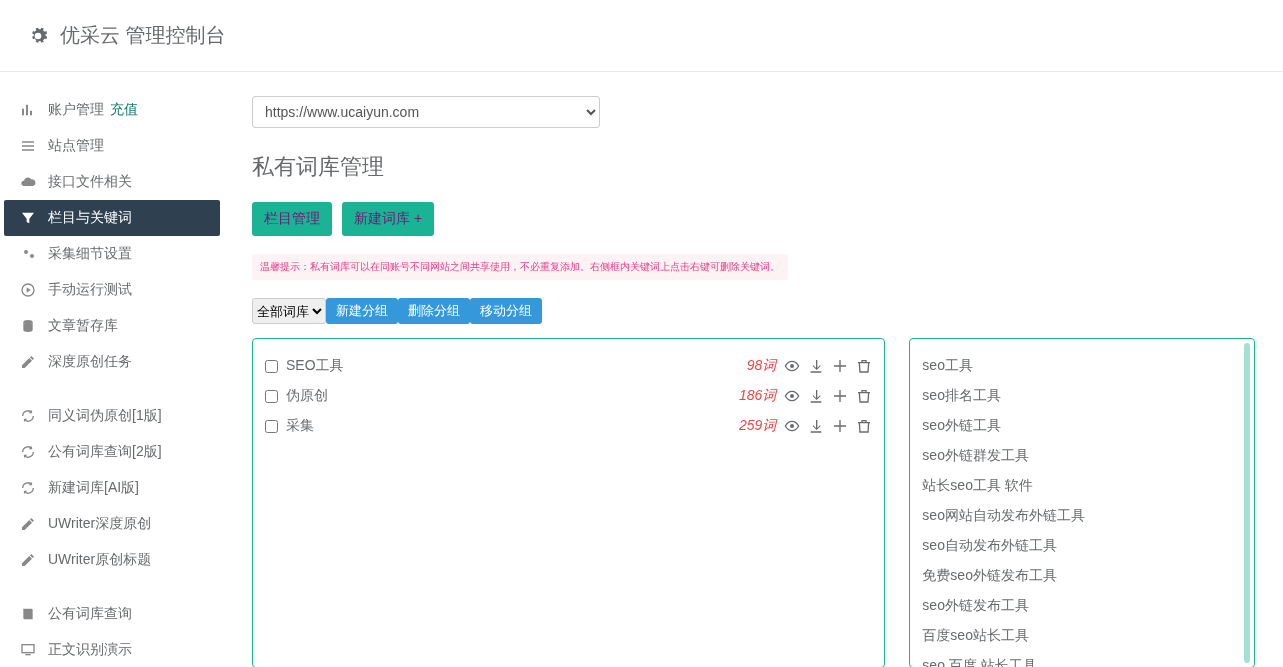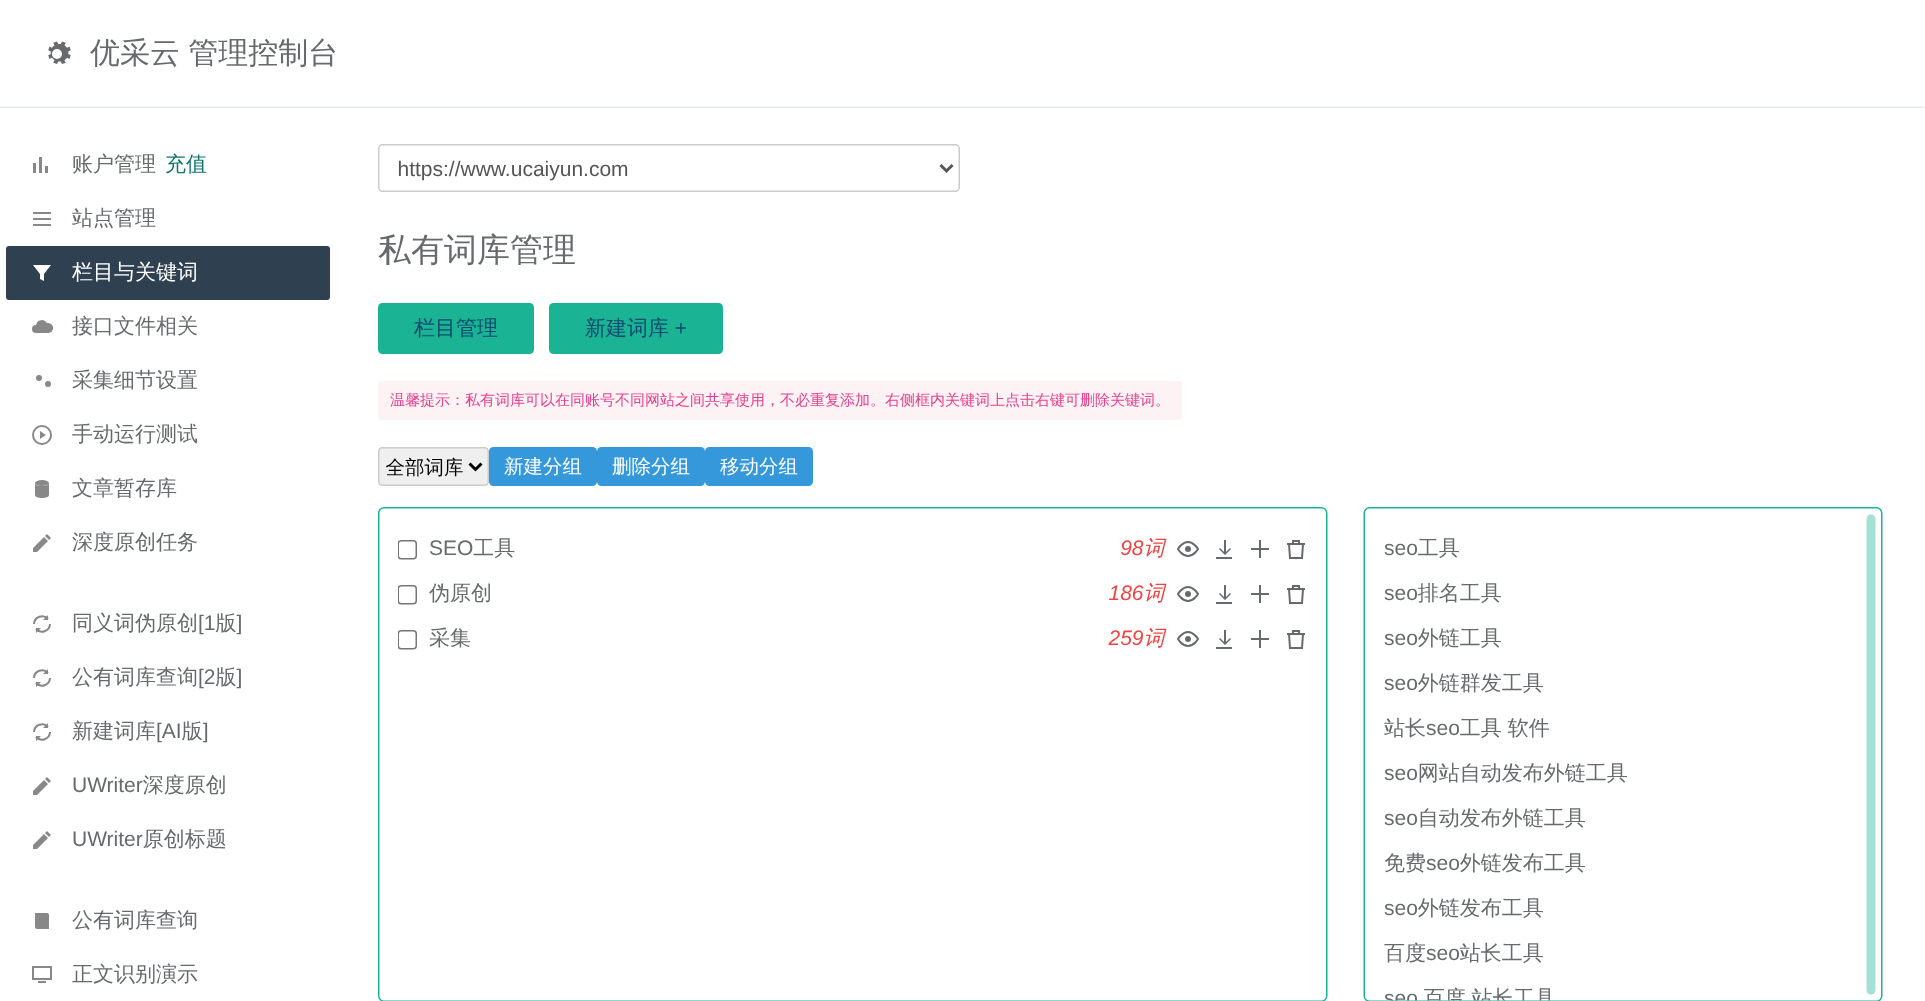--- a/index.html
+++ b/index.html
@@ -11,24 +11,24 @@
 .body { display: flex; width: 100%; }
 .sidebar { width: 224px; padding: 20px 4px 20px 4px; flex-shrink: 0; }
 .side-item { display: flex; align-items: center; height: 36px; padding: 0 12px 0 16px; cursor: pointer; color: #676a6c; border-radius: 2px; margin-bottom: 0; }
 .side-item .ic { width: 16px; height: 16px; margin-right: 12px; flex-shrink: 0; color: #888; display: flex; align-items: center; justify-content: center; }
 .side-item .lbl { white-space: nowrap; }
 .side-item.active { background: #2f4050; color: #fff; }
 .side-item.active .ic { color: #fff; }
 .side-sep { height: 18px; }
 .badge-red { color: #0f766e; margin-left: 6px; }
 .main { flex: 1; padding: 24px 28px; }
-.sel-site { width: 388px; height: 32px; border: 1px solid #ccc; border-radius: 3px; padding: 0 8px; font-size: 14px; color: #555; background: #fff; }
+.sel-site { width: 348px; height: 32px; border: 1px solid #ccc; border-radius: 3px; padding: 0 8px; font-size: 14px; color: #555; background: #fff; }
 .h-title { font-size: 22px; color: #676a6c; margin: 24px 0 20px; font-weight: 500; }
 .btn-row { display: flex; gap: 10px; margin-bottom: 18px; }
-.btn-green { background: #1ab394; color: #0c4a6e; border: none; padding: 8px 24px; border-radius: 3px; font-size: 14px; cursor: pointer; }
+.btn-green { background: #1ab394; color: #701a75; border: none; padding: 8px 12px; border-radius: 3px; font-size: 14px; cursor: pointer; }
 .tip { background: #fdf2f4; color: #e83e8c; padding: 6px 8px; font-size: 10px; display: inline-block; margin-bottom: 18px; border-radius: 2px; }
 .filter-row { display: flex; align-items: center; gap: 0; margin-bottom: 14px; }
 .sel-group { height: 26px; border: 1px solid #ccc; border-radius: 3px; font-size: 13px; }
 .btn-blue { background: #3498db; color: #fff; border: none; padding: 4px 10px; border-radius: 3px; font-size: 13px; cursor: pointer; }
 .panels { display: flex; gap: 24px; }
 .panel { border: 1px solid #1ab394; border-radius: 4px; padding: 12px; height: 330px; overflow: auto; }
 .panel-left { flex: 1.9; }
 .panel-right { flex: 1; position: relative; }
 .panel-right::after { content: ""; position: absolute; right: 4px; top: 4px; bottom: 4px; width: 6px; background: rgba(26,179,148,0.4); border-radius: 3px; }
 .row { display: flex; align-items: center; height: 30px; }
@@ -121,36 +121,36 @@
   </div>
         <div class="side-item">
     <span class="ic">
             <svg viewBox="0 0 24 24">
               <use href="#i-list"></use>
             </svg>
           </span>
     <span class="lbl">站点管理</span>
 
   </div>
+        <div class="side-item">
+    <span class="ic">
+            <svg viewBox="0 0 24 24">
+              <use href="#i-cloud"></use>
+            </svg>
+          </span>
+    <span class="lbl">接口文件相关</span>
+
+  </div>
         <div class="side-item active">
     <span class="ic">
             <svg viewBox="0 0 24 24">
               <use href="#i-filter"></use>
             </svg>
           </span>
     <span class="lbl">栏目与关键词</span>
-
-  </div>
-        <div class="side-item">
-    <span class="ic">
-            <svg viewBox="0 0 24 24">
-              <use href="#i-cloud"></use>
-            </svg>
-          </span>
-    <span class="lbl">接口文件相关</span>
 
   </div>
         <div class="side-item">
     <span class="ic">
             <svg viewBox="0 0 24 24">
               <use href="#i-gears"></use>
             </svg>
           </span>
     <span class="lbl">采集细节设置</span>
 

